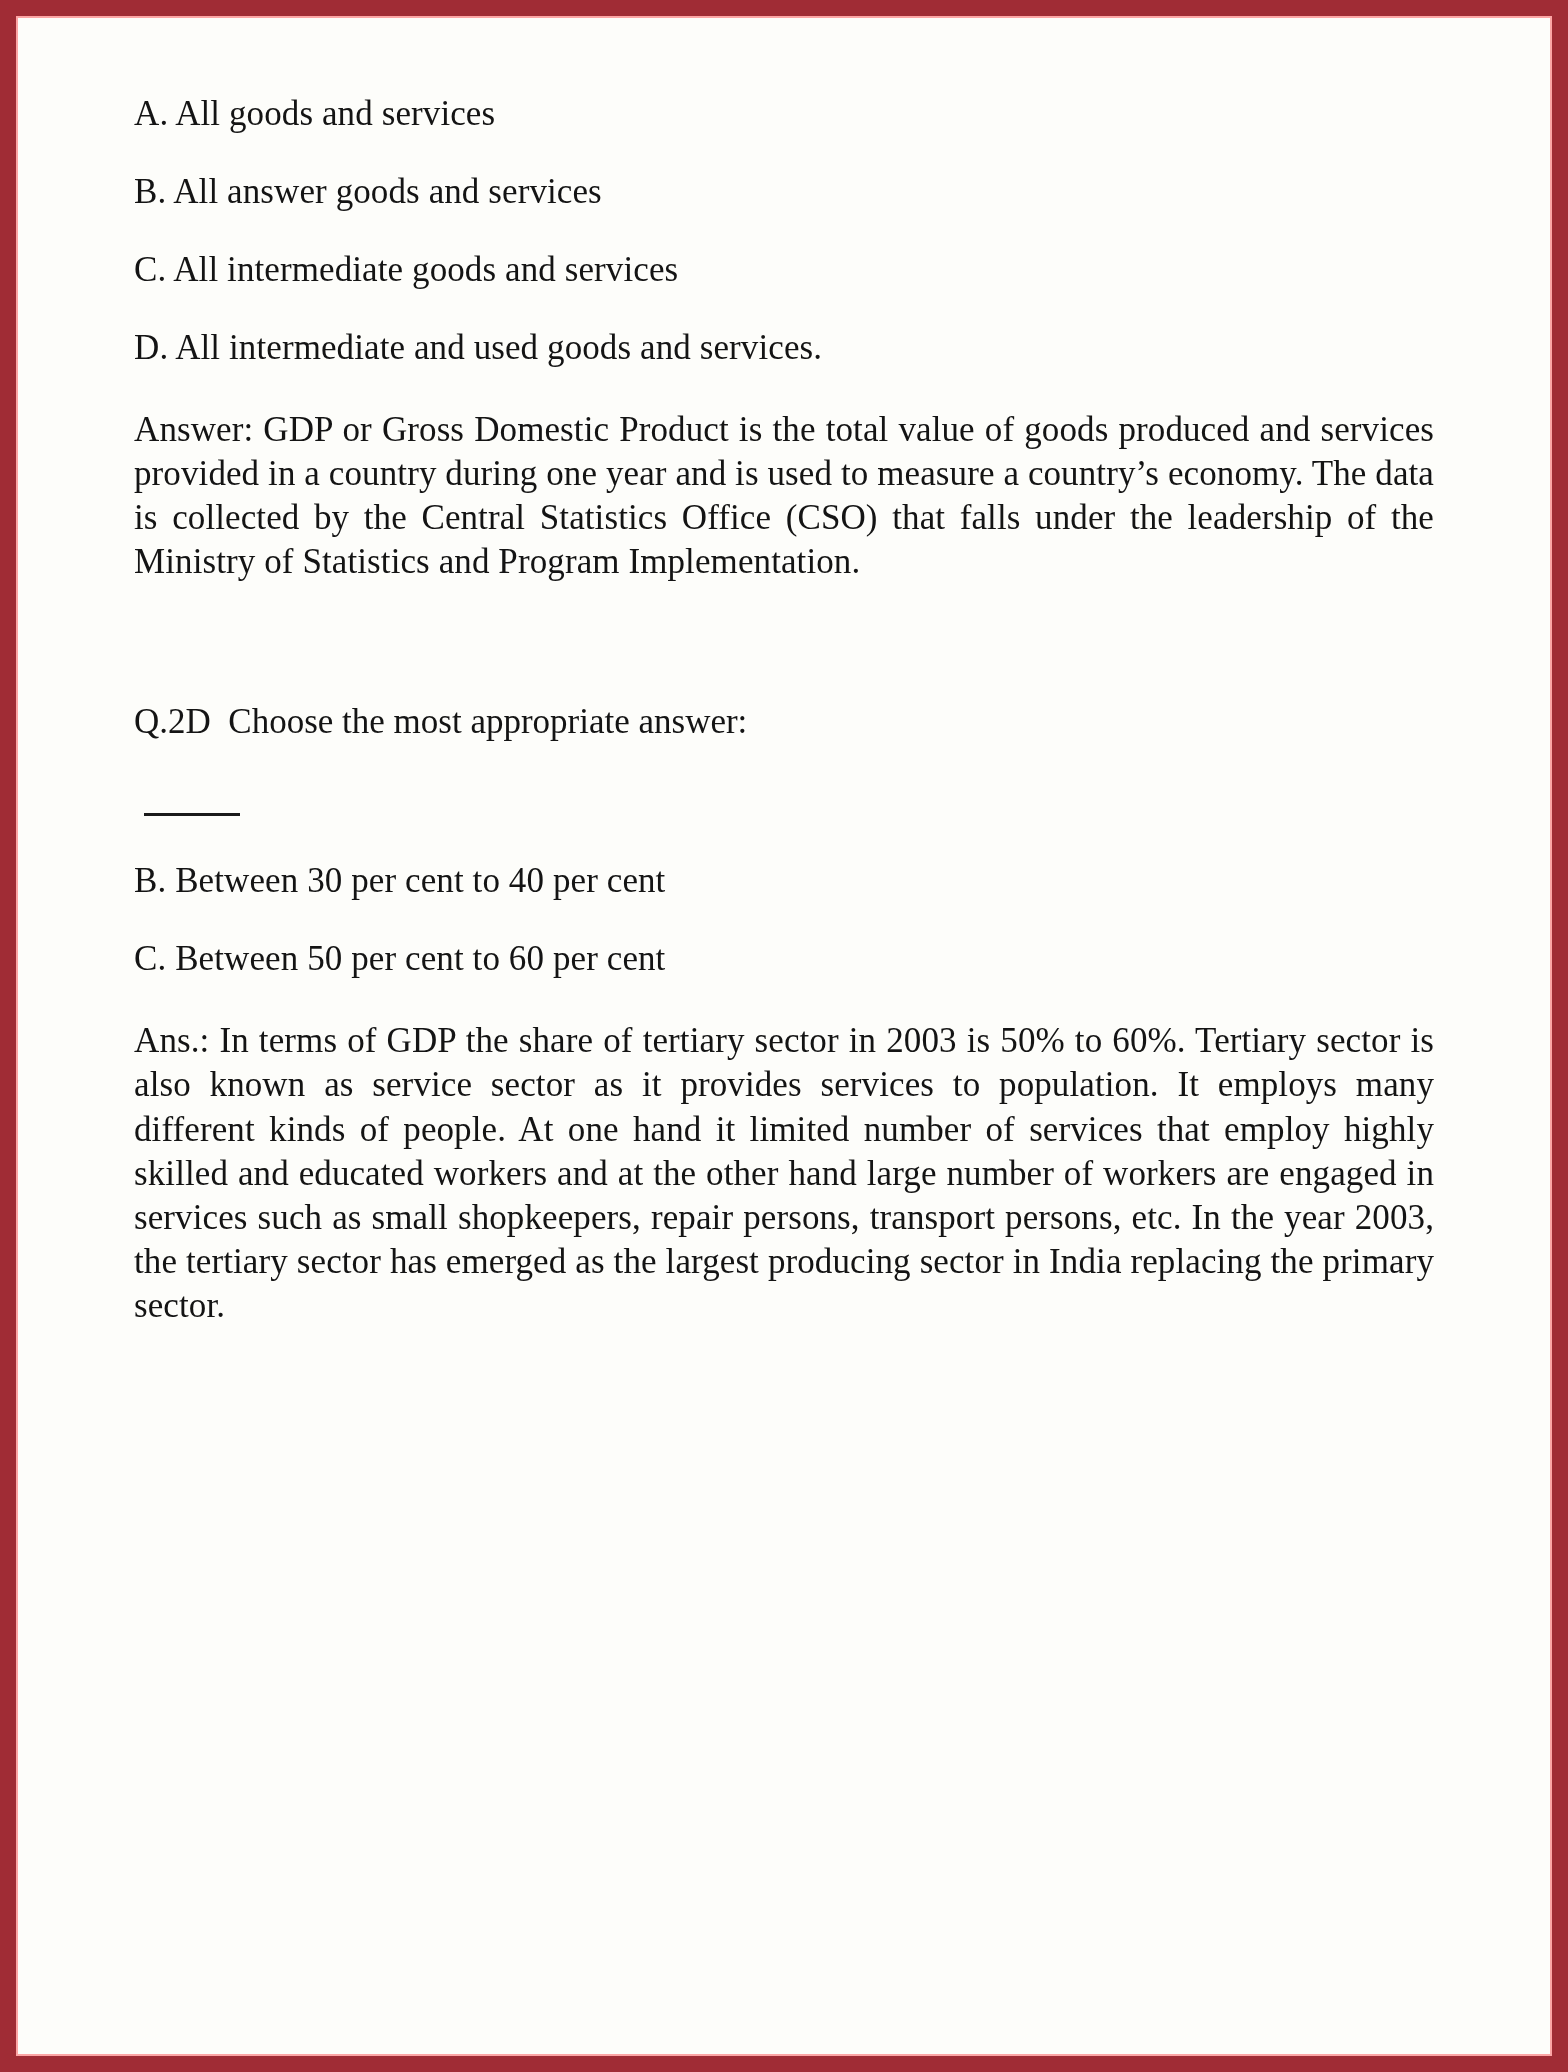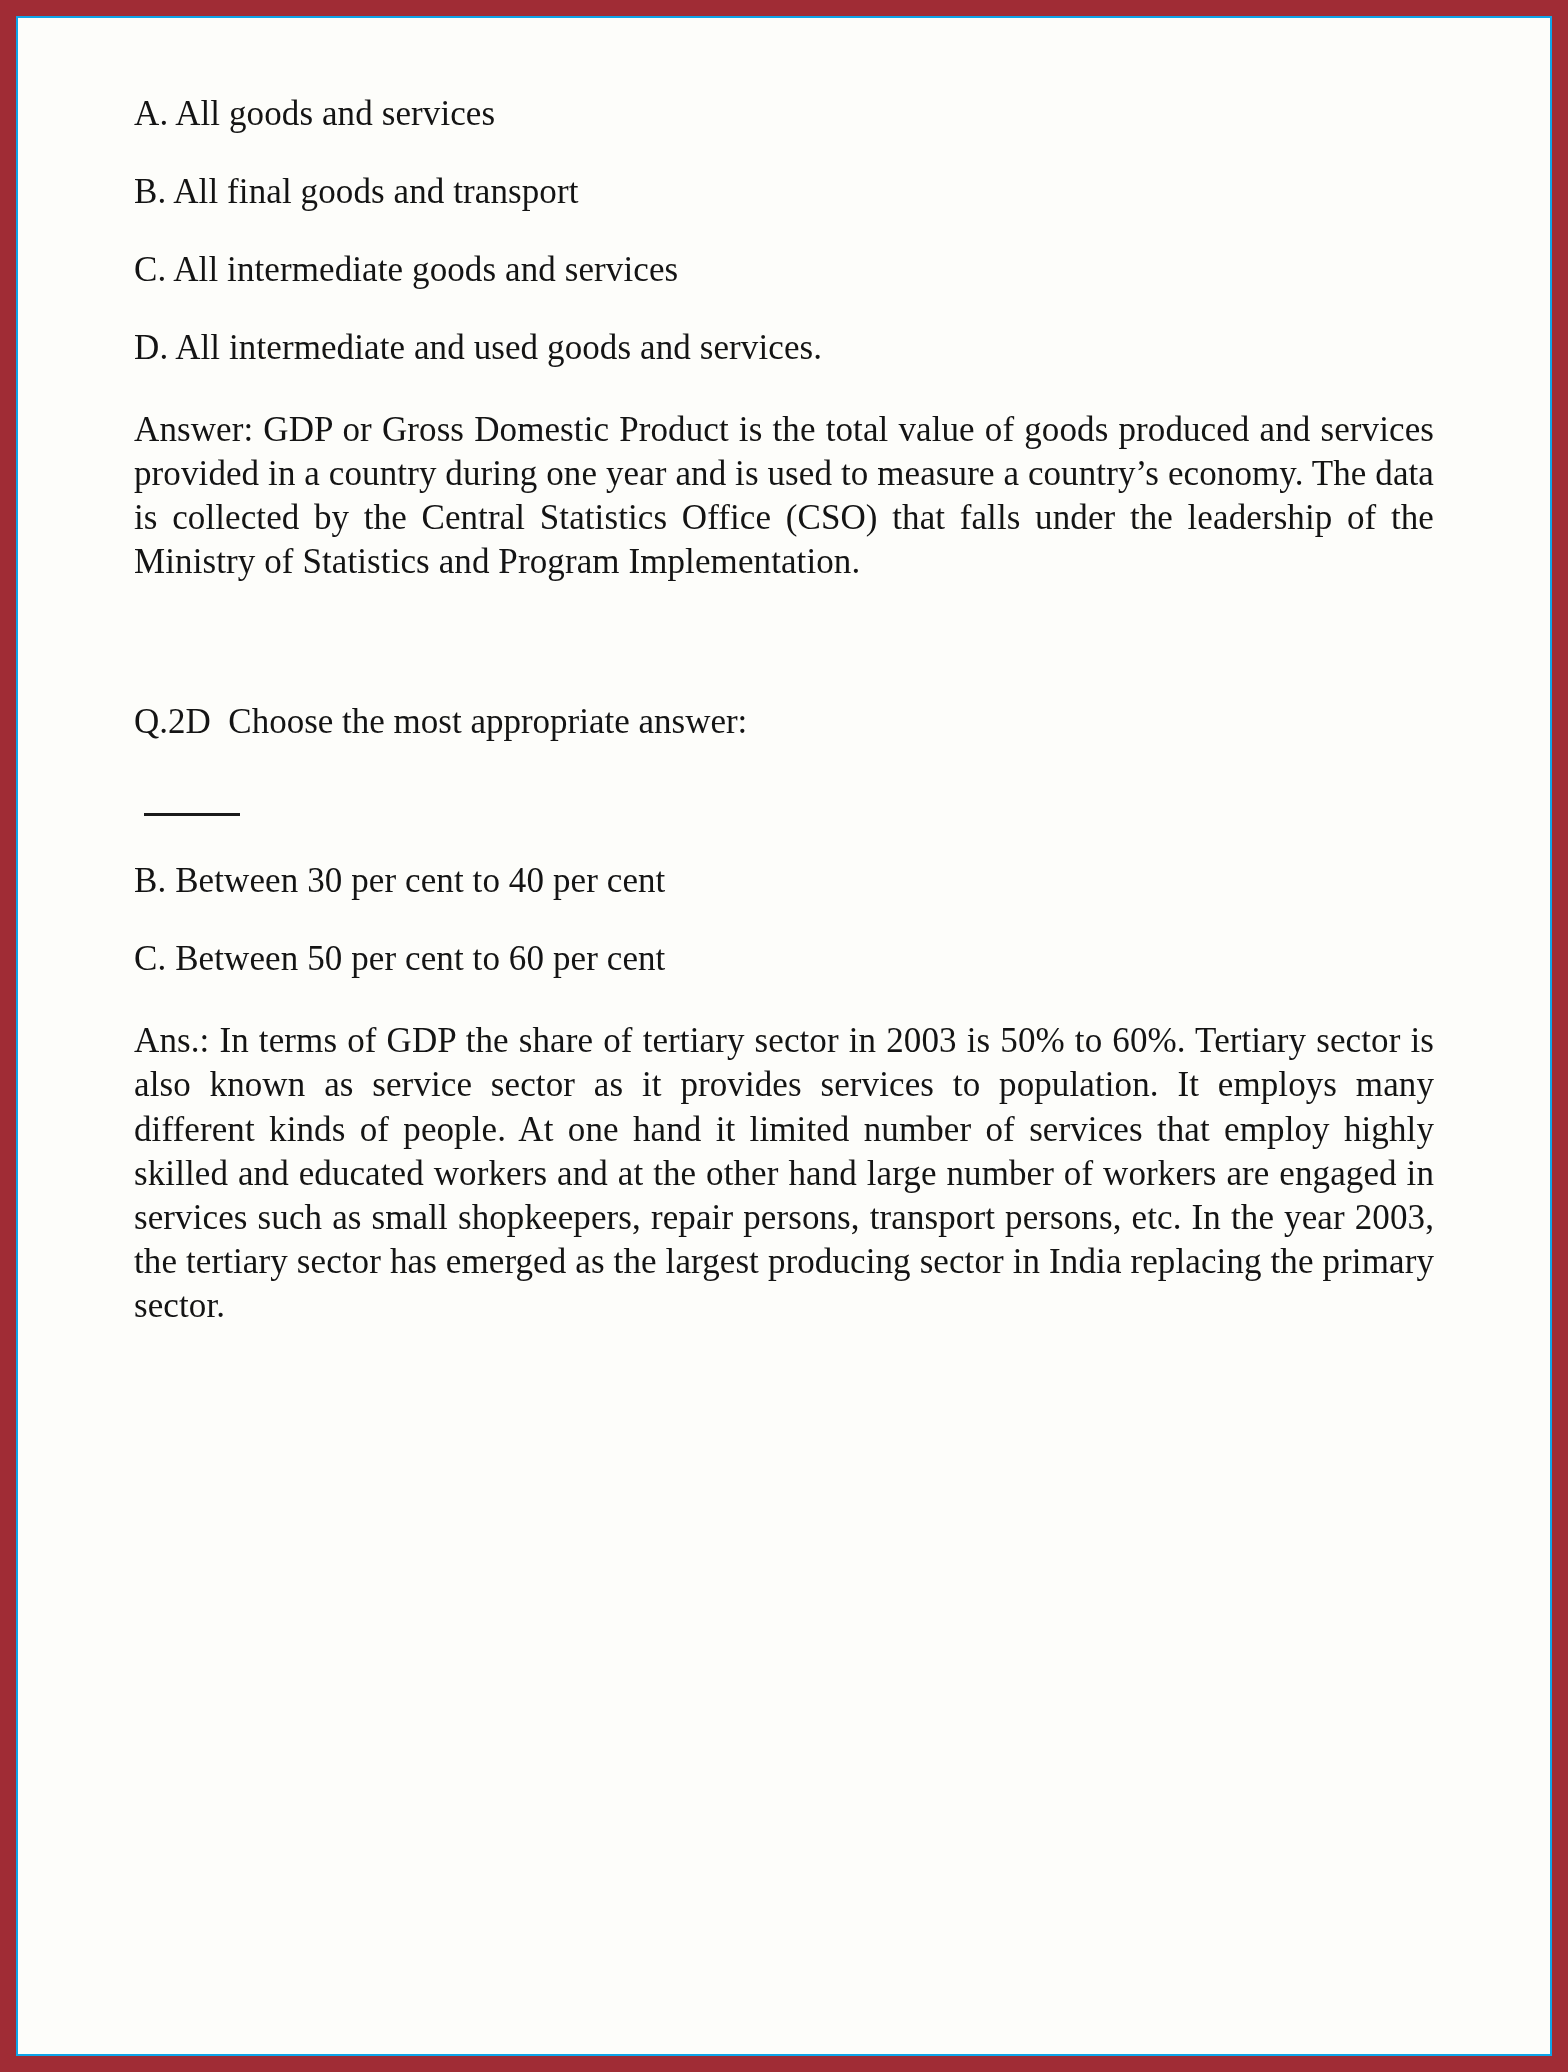--- a/index.html
+++ b/index.html
@@ -24,21 +24,21 @@
     height: 2072px;
     box-sizing: border-box;
     background: #a02c35;
     padding: 16px;
   }
   .frame-inner {
     position: relative;
     width: 100%;
     height: 100%;
     box-sizing: border-box;
-    border: 2px solid #0ea5e9;
+    border: 2px solid #fca5a5;
     background: #fdfdf7;
   }
   .frame-hairline {
     position: absolute;
     left: 3px;
     top: 3px;
     right: 3px;
     bottom: 3px;
     border: 1px solid #e9cfcf;
     pointer-events: none;
@@ -113,21 +113,21 @@
 <body>
 
 <div class="page-frame">
   <div class="frame-inner">
     <div class="frame-hairline"></div>
 
     <div class="doc">
       <div class="text-col">
 
         <p class="option-line">A. All goods and services</p>
-        <p class="option-line">B. All final goods and transport</p>
+        <p class="option-line">B. All answer goods and services</p>
         <p class="option-line">C. All intermediate goods and services</p>
         <p class="option-line">D. All intermediate and used goods and services.</p>
 
         <p class="para answer-block">Answer:   GDP or Gross Domestic Product is the total value of goods produced and services provided in a country during one year and is used to measure a country’s economy. The data is collected by the Central Statistics Office (CSO) that falls under the leadership of the Ministry of Statistics and Program Implementation.</p>
 
         <div class="gap-large"></div>
 
         <p class="question-heading">Q.2D  Choose the most appropriate answer:</p>
 
         <p class="question-stem"><span class="blank-rule"></span></p>

